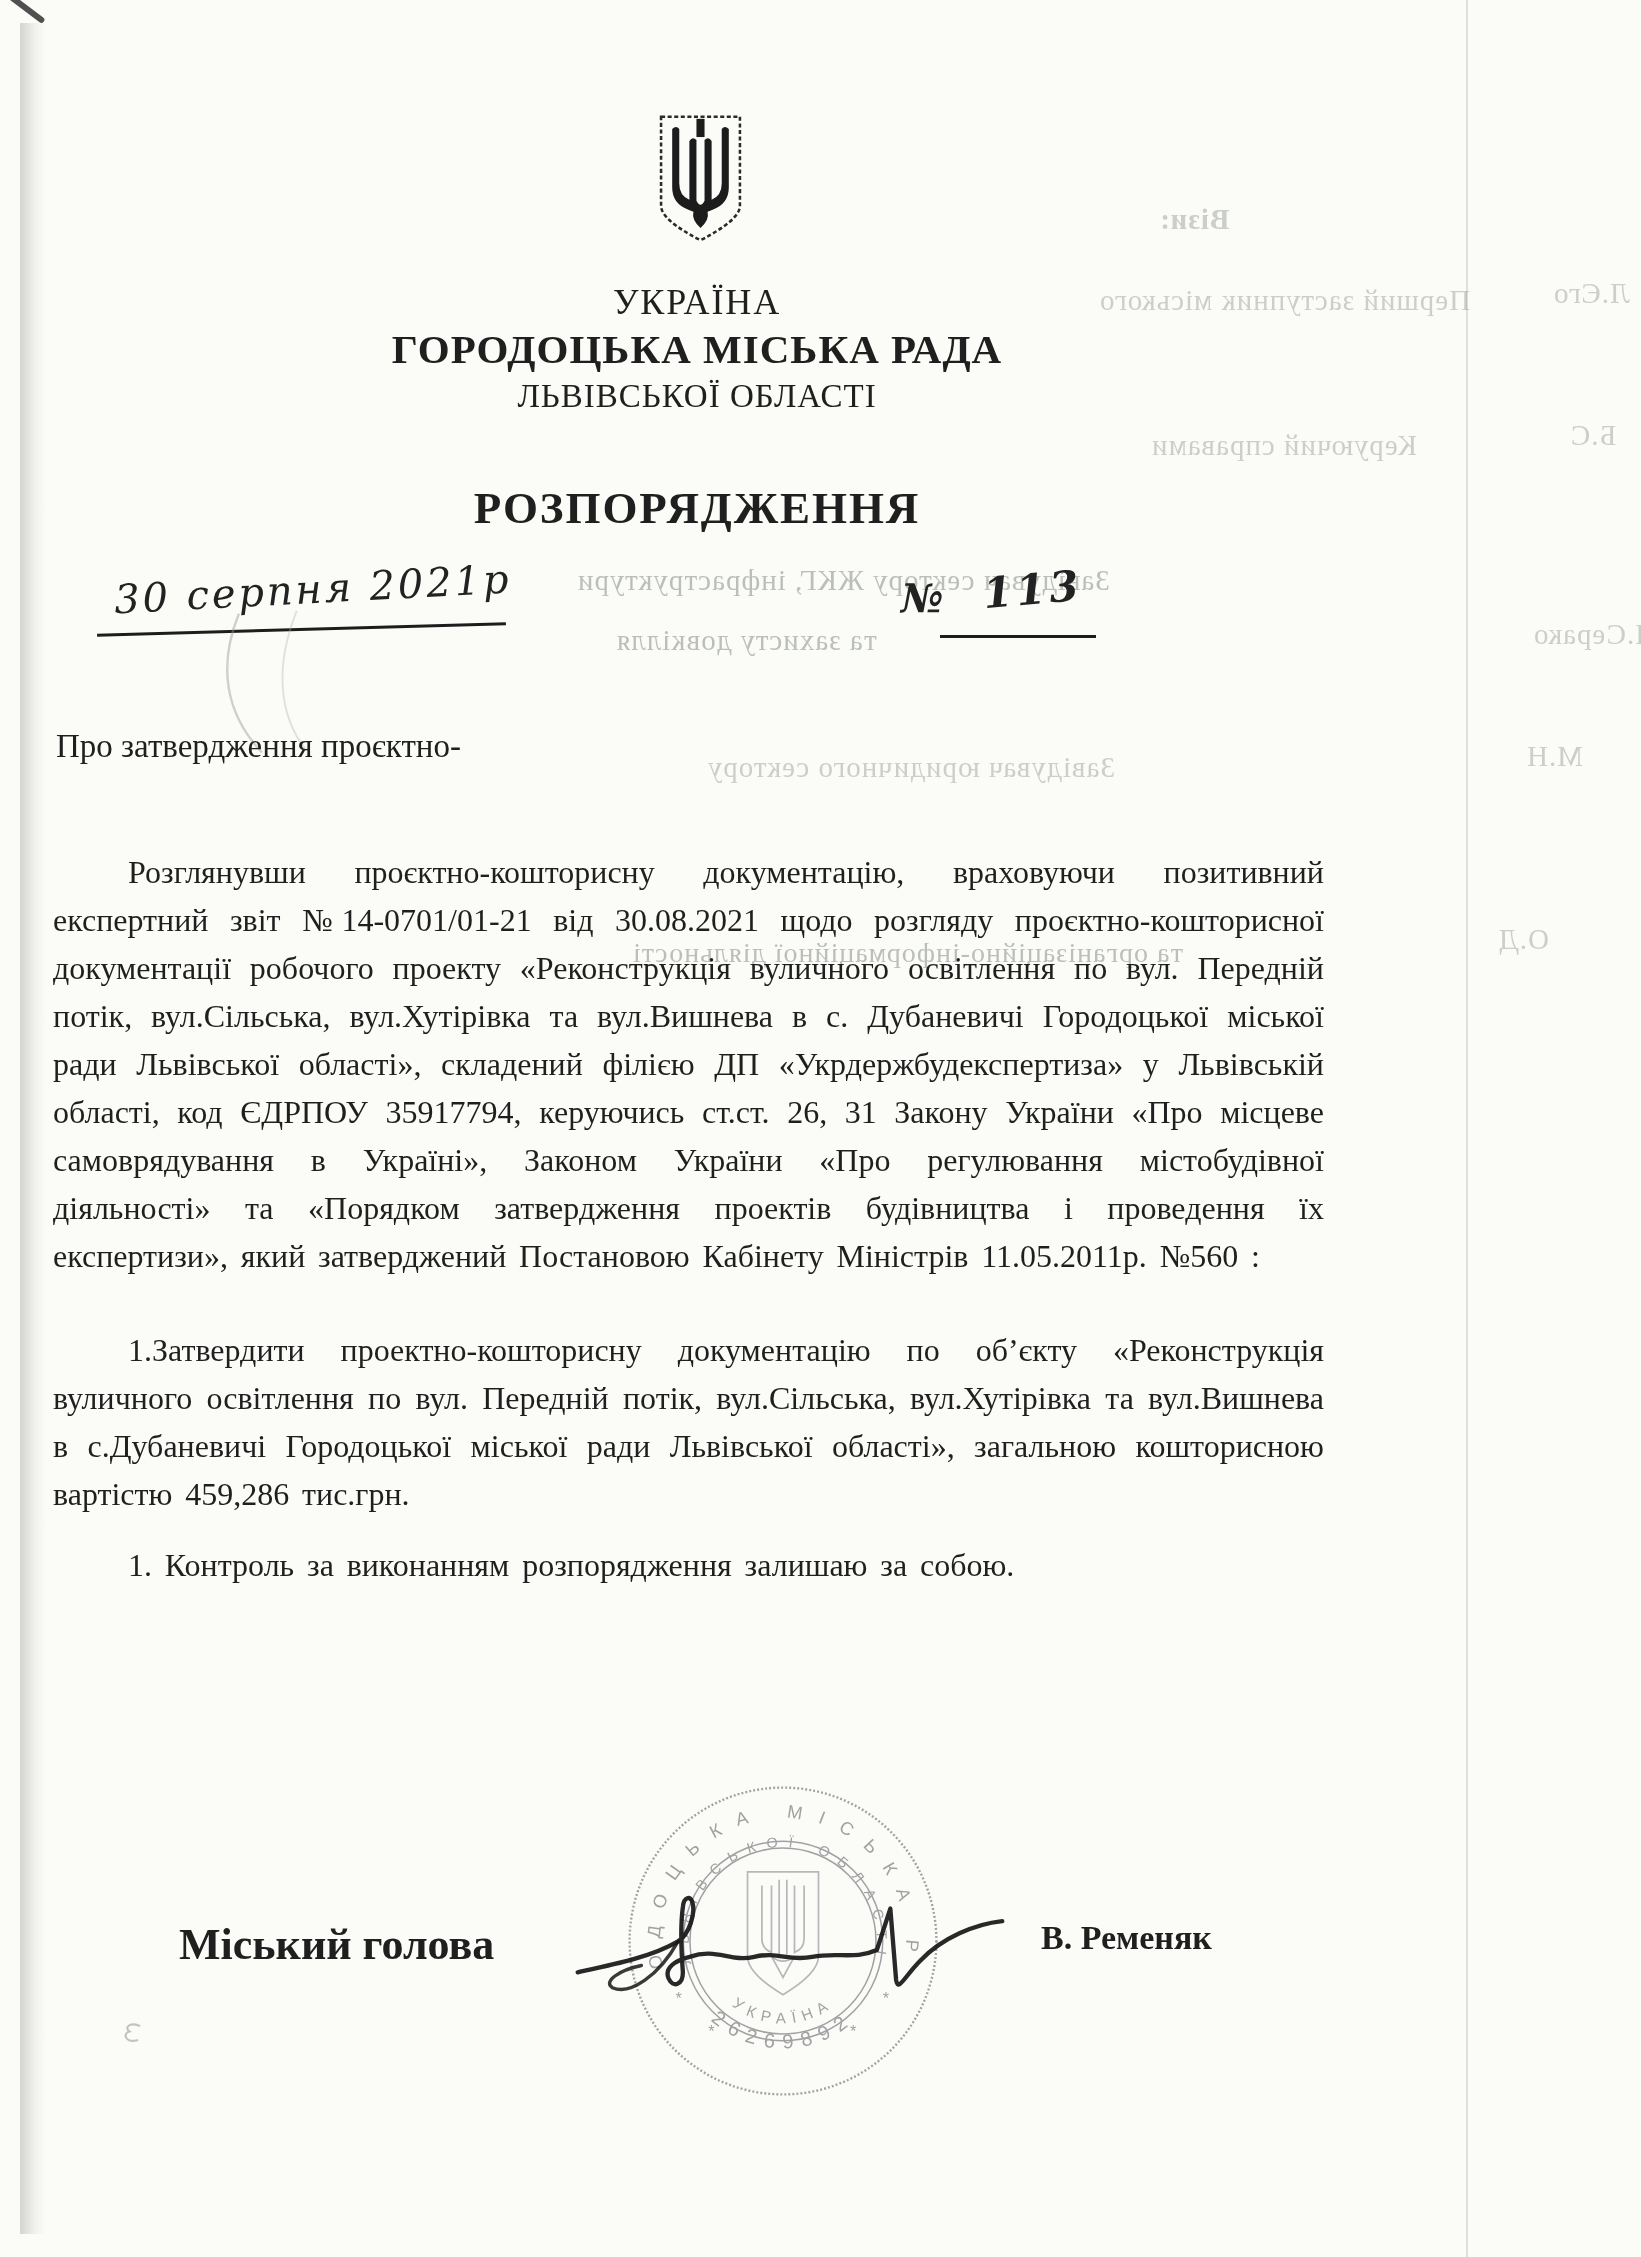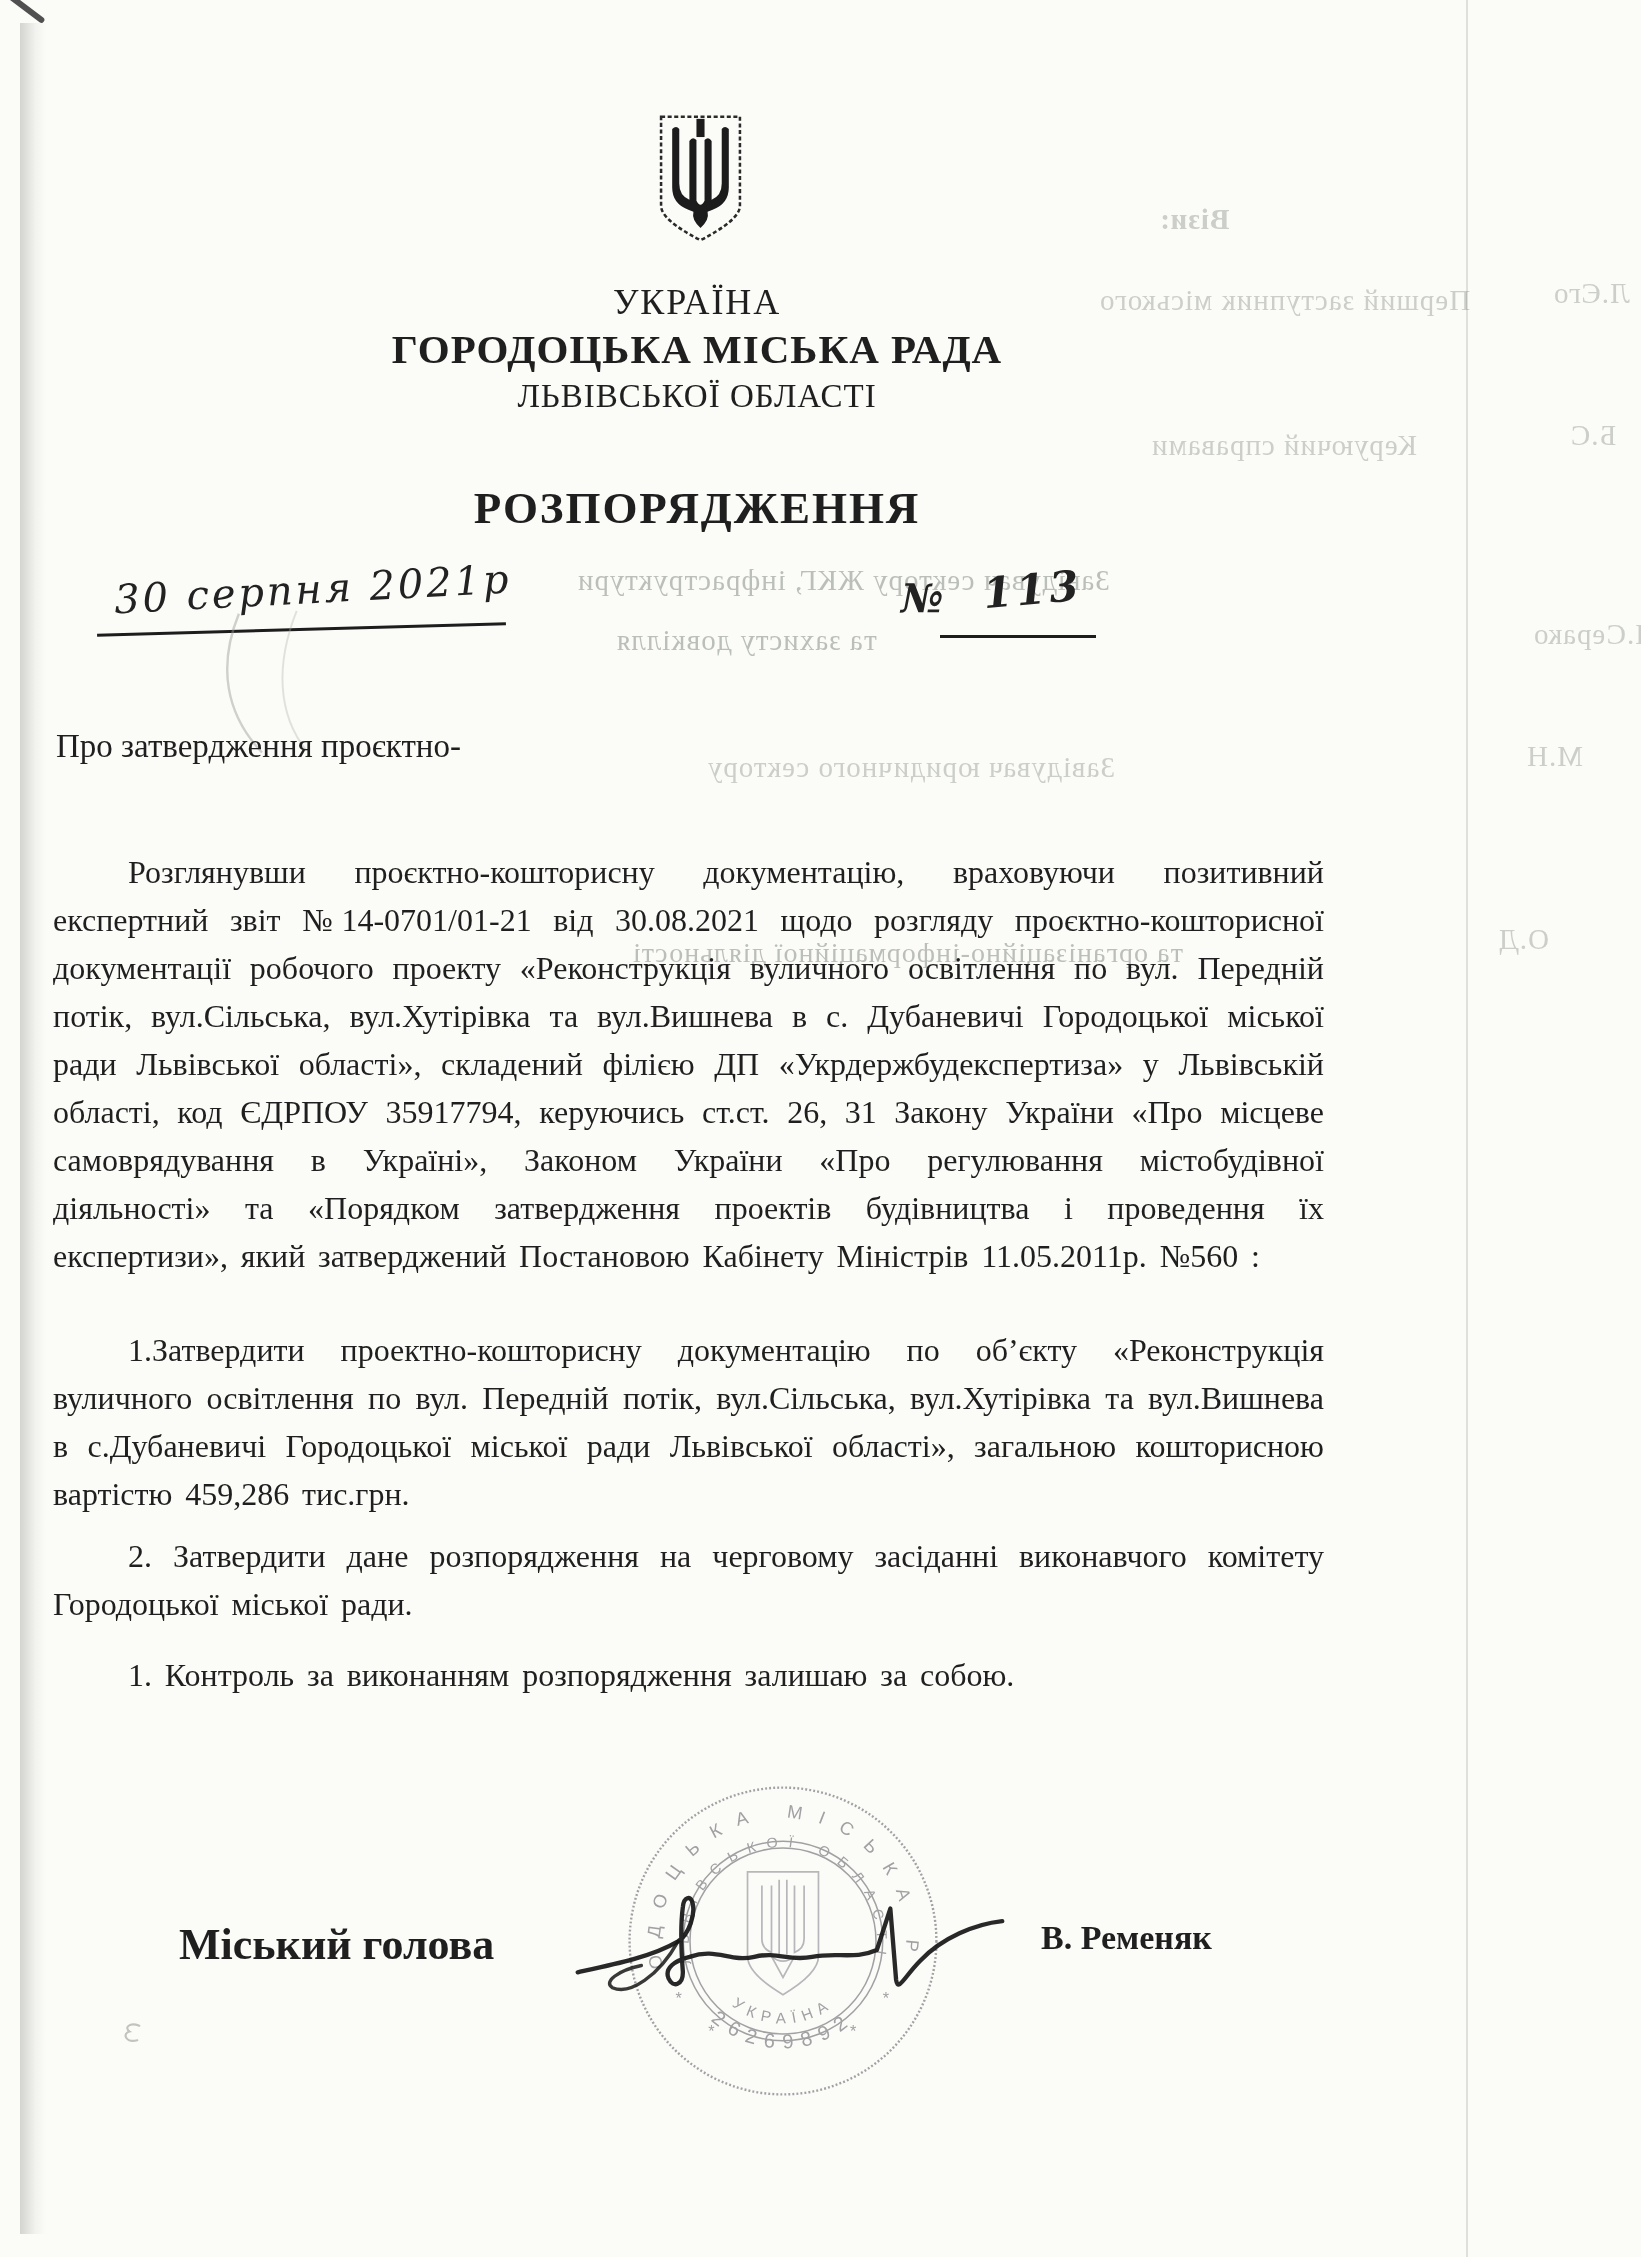--- a/index.html
+++ b/index.html
@@ -109,21 +109,20 @@
   <div class="hw num-value">113</div>
   <div class="num-underline"></div>
 
   <div class="subject">
     <div>Про затвердження  проєктно-</div>
   </div>
 
   <div class="bodyblock">
     <p>Розглянувши проєктно-кошторисну документацію, враховуючи позитивний експертний звіт №14-0701/01-21 від 30.08.2021 щодо розгляду проєктно-кошторисної документації робочого проекту «Реконструкція вуличного освітлення по вул. Передній потік, вул.Сільська, вул.Хутірівка та вул.Вишнева в с. Дубаневичі Городоцької міської ради Львівської області», складений філією ДП «Укрдержбудекспертиза» у Львівській області, код ЄДРПОУ 35917794, керуючись ст.ст. 26, 31 Закону України «Про місцеве самоврядування в Україні», Законом України «Про регулювання містобудівної діяльності» та «Порядком затвердження проектів будівництва і проведення їх експертизи», який затверджений Постановою Кабінету Міністрів 11.05.2011р. №560 :</p>
     <p class="p-item1">1.Затвердити проектно-кошторисну документацію по об’єкту «Реконструкція вуличного освітлення по вул. Передній потік, вул.Сільська, вул.Хутірівка та вул.Вишнева в с.Дубаневичі Городоцької міської ради Львівської області», загальною кошторисною вартістю 459,286 тис.грн.</p>
-    <p class="p-item2">2. Затвердити дане розпорядження на черговому засіданні виконавчого комітету Городоцької міської ради.</p>
     <p class="p-item3">1. Контроль за виконанням розпорядження залишаю за собою.</p>
   </div>
 
   <div class="sign-title">Міський голова</div>
   <div class="sign-name">В. Ременяк</div>
 
   <svg class="stamp" viewBox="0 0 340 340">
     <defs>
       <path id="arc-outer" d="M46.4,203.1 A128,128 0 1 1 293.6,203.1" fill="none"></path>
       <path id="arc-inner" d="M75.3,195.4 A98,98 0 1 1 264.7,195.4" fill="none"></path>

